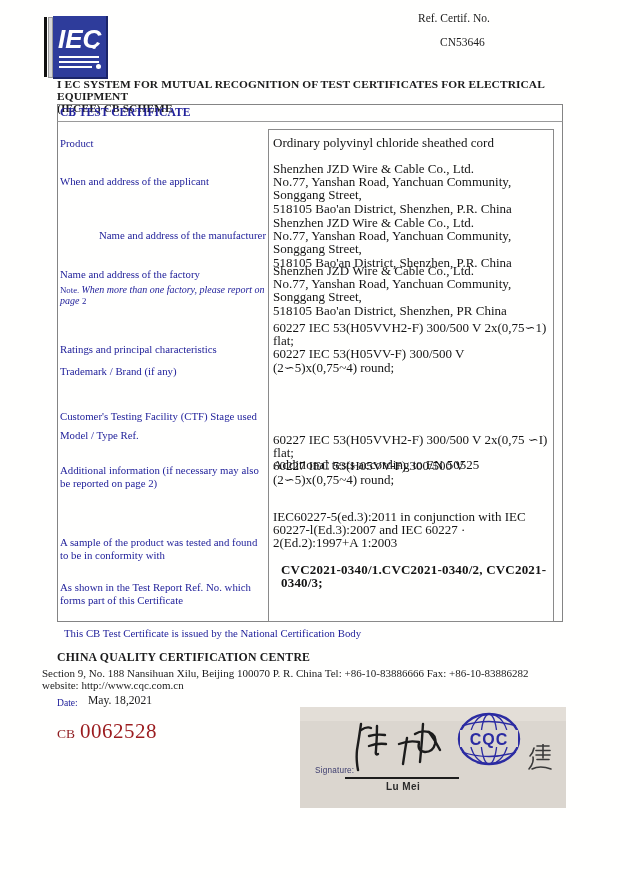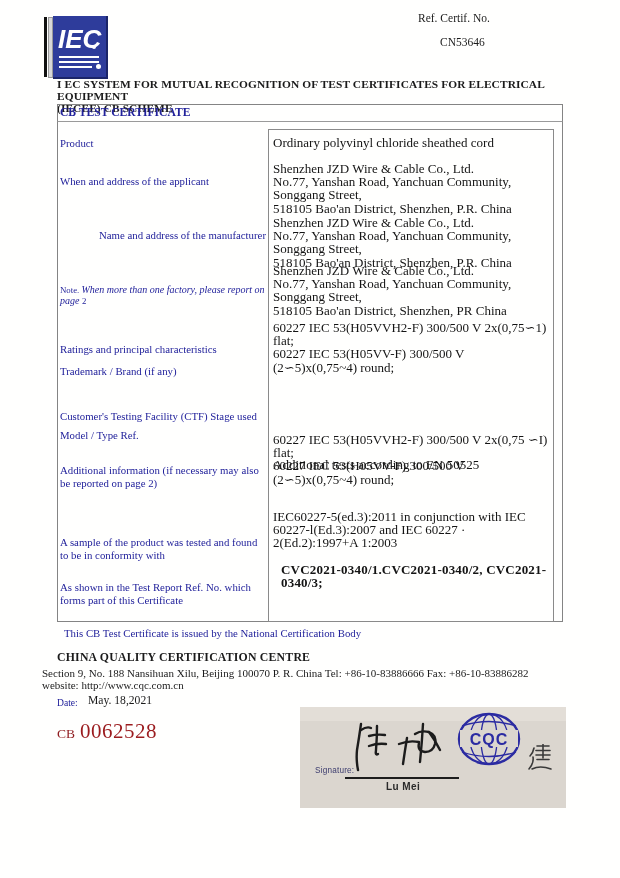--- a/index.html
+++ b/index.html
@@ -73,20 +73,21 @@
 (IECEE) CB SCHEME</div>
 
   <div class="abs outer-box"></div>
   <div class="abs title-row"></div>
   <div class="abs cert-title">CB TEST CERTIFICATE</div>
   <div class="abs inner-box"></div>
 
   <div class="abs lbl" style="top:137px;">Product</div>
   <div class="abs lbl" style="top:175px;">When and address of the applicant</div>
   <div class="abs lbl" style="top:229px;text-align:right;">Name and address of the manufacturer</div>
+  <div class="abs lbl" style="top:268px;">Name and address of the factory</div>
   <div class="abs note"><span>Note. </span><i>When more than one factory, please report on page </i><span>2</span></div>
   <div class="abs lbl" style="top:343px;">Ratings and principal characteristics</div>
   <div class="abs lbl" style="top:365px;">Trademark / Brand (if any)</div>
   <div class="abs lbl" style="top:410px;">Customer's Testing Facility (CTF) Stage used</div>
   <div class="abs lbl" style="top:429px;">Model / Type Ref.</div>
   <div class="abs lbl" style="top:464px;">Additional information (if necessary may also be reported on page 2)</div>
   <div class="abs lbl" style="top:536px;">A sample of the product was tested and found to be in conformity with</div>
   <div class="abs lbl" style="top:581px;">As shown in the Test Report Ref. No. which forms part of this Certificate</div>
 
   <div class="abs val" style="top:136px;">Ordinary polyvinyl chloride sheathed cord</div>

